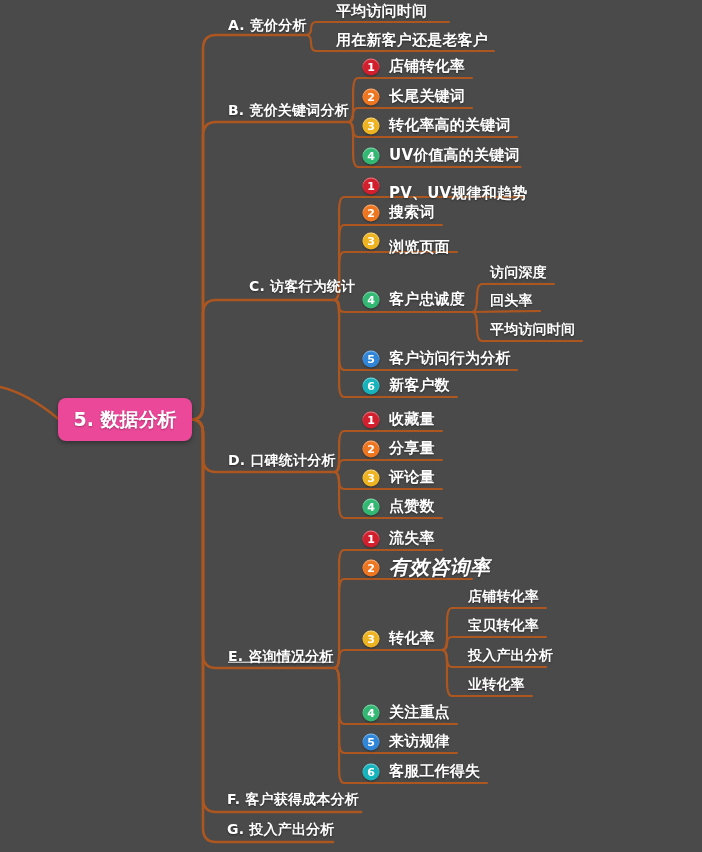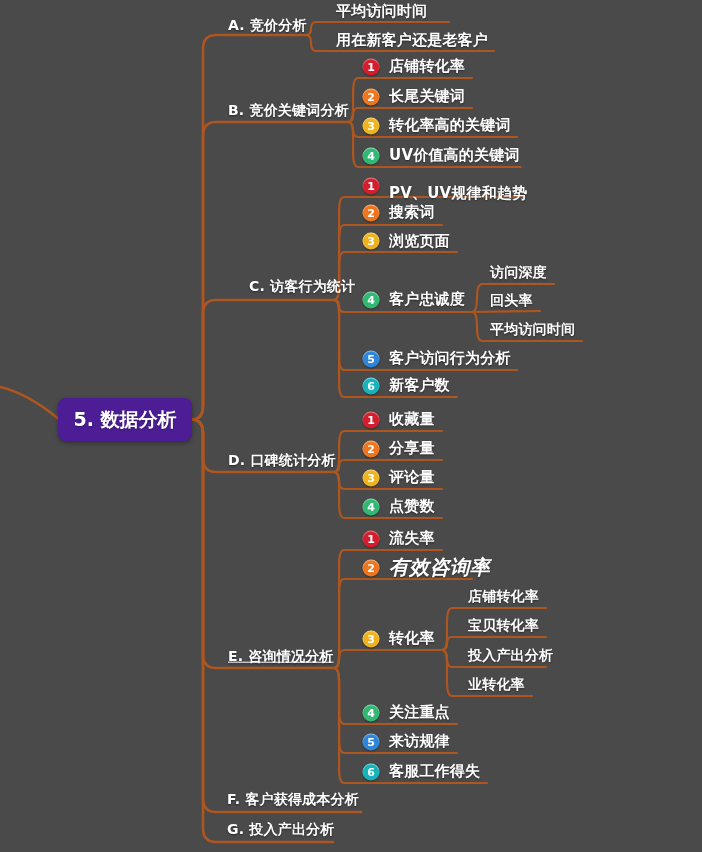--- a/index.html
+++ b/index.html
@@ -87,42 +87,42 @@
       <path d="M 442 650 Q 447 650 447 643.5 L 447 643.5 Q 447 637 452 637 L 546 637" fill="none" stroke="#ad5620" stroke-width="2.2" stroke-linecap="round"></path>
       <path d="M 442 650 Q 447 650 447 658.5 L 447 658.5 Q 447 667 452 667 L 546 667" fill="none" stroke="#ad5620" stroke-width="2.2" stroke-linecap="round"></path>
       <path d="M 442 650 Q 447 650 447 664 L 447 682 Q 447 696 452 696 L 532 696" fill="none" stroke="#ad5620" stroke-width="2.2" stroke-linecap="round"></path>
       <path d="M 334.08 668 Q 339.08 668 339.08 682 L 339.08 710 Q 339.08 724 344.08 724 L 457 724" fill="none" stroke="#ad5620" stroke-width="2.2" stroke-linecap="round"></path>
       <path d="M 334.08 668 Q 339.08 668 339.08 682 L 339.08 739 Q 339.08 753 344.08 753 L 457 753" fill="none" stroke="#ad5620" stroke-width="2.2" stroke-linecap="round"></path>
       <path d="M 334.08 668 Q 339.08 668 339.08 682 L 339.08 769 Q 339.08 783 344.08 783 L 487 783" fill="none" stroke="#ad5620" stroke-width="2.2" stroke-linecap="round"></path>
       <path d="M 192 419.5 Q 203 419.5 203 433.5 L 203 798 Q 203 812 216 812 L 361.08 812" fill="none" stroke="#ad5620" stroke-width="2.6" stroke-linecap="round"></path>
       <path d="M 192 419.5 Q 203 419.5 203 433.5 L 203 828 Q 203 842 216 842 L 333.08 842" fill="none" stroke="#ad5620" stroke-width="2.6" stroke-linecap="round"></path>
     </svg>
   <div id="nodes">
-    <div class="root-node" id="rootNode" style="left: 58px; top: 398px; width: 134px; height: 43px; background: #4c1d95; color: rgb(255, 255, 255); font-size: 19px;">
+    <div class="root-node" id="rootNode" style="left: 58px; top: 398px; width: 134px; height: 43px; background: #ec4899; color: rgb(255, 255, 255); font-size: 19px;">
       <span>5. 数据分析</span>
     </div>
   <div class="nodelabel branch" style="left: 228px; top: 26px; font-size: 14px;">A. 竞价分析</div>
       <div class="nodelabel leaf" style="left: 336px; top: 12px; font-size: 15px;">平均访问时间</div>
       <div class="nodelabel leaf" style="left: 336px; top: 41px; font-size: 15px;">用在新客户还是老客户</div>
       <div class="nodelabel branch" style="left: 228px; top: 111px; font-size: 14px;">B. 竞价关键词分析</div>
       <span class="badge" style="left: 371px; top: 67px; background: rgb(211, 31, 45);">1</span>
       <div class="nodelabel leaf" style="left: 389px; top: 67px; font-size: 15px;">店铺转化率</div>
       <span class="badge" style="left: 371px; top: 97px; background: rgb(239, 118, 33);">2</span>
       <div class="nodelabel leaf" style="left: 389px; top: 97px; font-size: 15px;">长尾关键词</div>
       <span class="badge" style="left: 371px; top: 126px; background: rgb(238, 179, 32);">3</span>
       <div class="nodelabel leaf" style="left: 389px; top: 126px; font-size: 15px;">转化率高的关键词</div>
       <span class="badge" style="left: 371px; top: 156px; background: rgb(50, 184, 115);">4</span>
       <div class="nodelabel leaf" style="left: 389px; top: 156px; font-size: 15px;">UV价值高的关键词</div>
       <div class="nodelabel branch" style="left: 228px; top: 287px; font-size: 14px; margin-left: 21px;">C. 访客行为统计</div>
       <span class="badge" style="left: 371px; top: 186px; background: rgb(211, 31, 45);">1</span>
       <div class="nodelabel leaf" style="left: 389px; top: 194px; font-size: 15px;">PV、UV规律和趋势</div>
       <span class="badge" style="left: 371px; top: 213px; background: rgb(239, 118, 33);">2</span>
       <div class="nodelabel leaf" style="left: 389px; top: 213px; font-size: 15px;">搜索词</div>
       <span class="badge" style="left: 371px; top: 241px; background: rgb(238, 179, 32);">3</span>
-      <div class="nodelabel leaf" style="left: 389px; top: 242px; font-size: 15px;">浏览页面</div>
+      <div class="nodelabel leaf" style="left: 389px; top: 248px; font-size: 15px;">浏览页面</div>
       <span class="badge" style="left: 371px; top: 300px; background: rgb(50, 184, 115);">4</span>
       <div class="nodelabel leaf" style="left: 389px; top: 300px; font-size: 15px;">客户忠诚度</div>
       <div class="nodelabel grand" style="left: 490px; top: 273px; font-size: 14px;">访问深度</div>
       <div class="nodelabel grand" style="left: 490px; top: 301px; font-size: 14px;">回头率</div>
       <div class="nodelabel grand" style="left: 490px; top: 330px; font-size: 14px;">平均访问时间</div>
       <span class="badge" style="left: 371px; top: 359px; background: rgb(47, 134, 217);">5</span>
       <div class="nodelabel leaf" style="left: 389px; top: 359px; font-size: 15px;">客户访问行为分析</div>
       <span class="badge" style="left: 371px; top: 386px; background: rgb(22, 179, 189);">6</span>
       <div class="nodelabel leaf" style="left: 389px; top: 386px; font-size: 15px;">新客户数</div>
       <div class="nodelabel branch" style="left: 228px; top: 461px; font-size: 14px;">D. 口碑统计分析</div>

